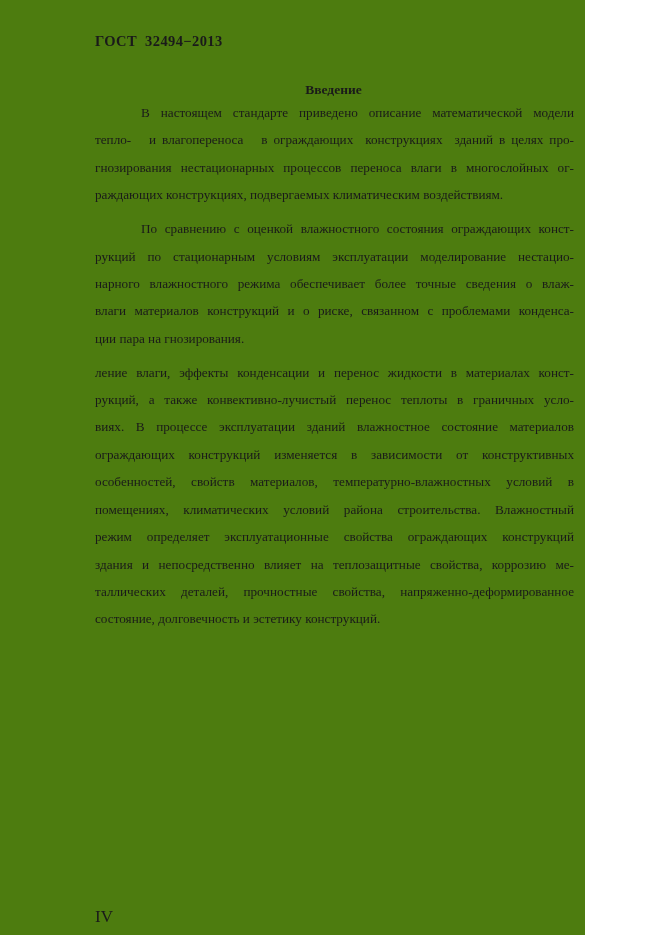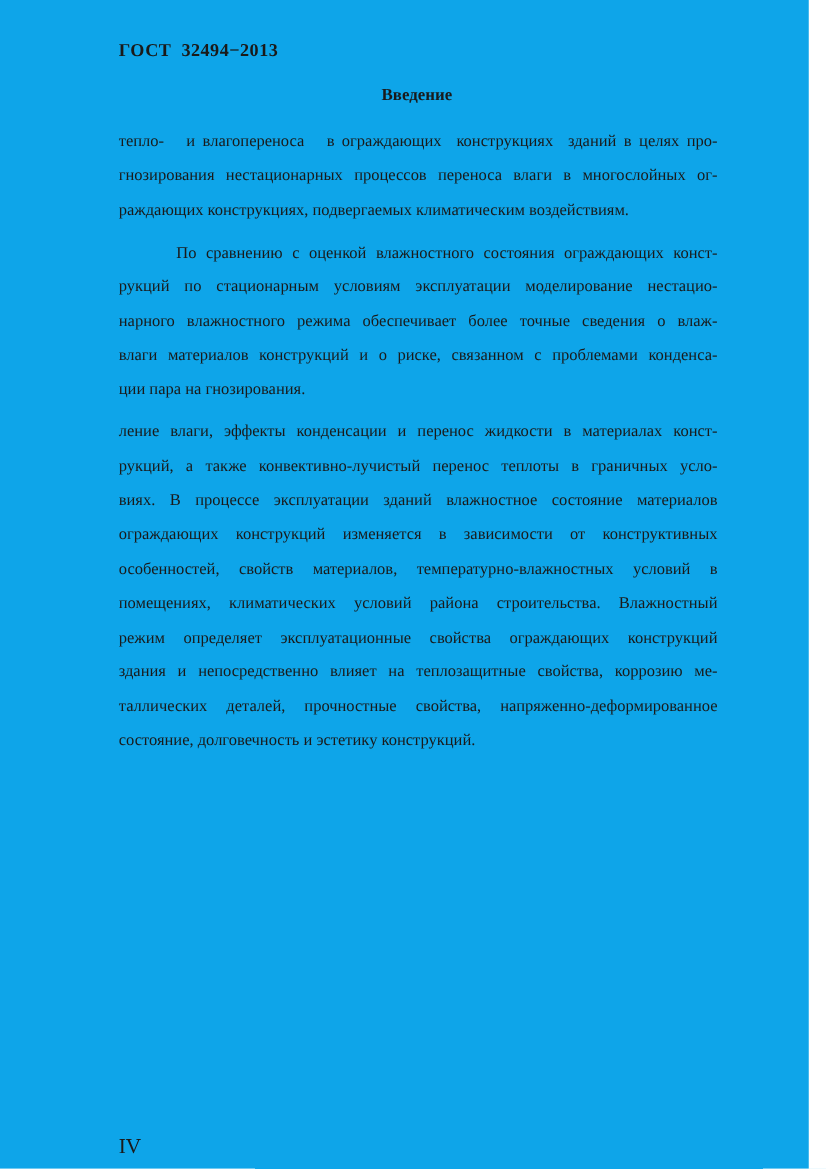--- a/index.html
+++ b/index.html
@@ -6,39 +6,39 @@
     margin: 0;
     padding: 0;
     background: #ffffff;
   }
   body {
     font-family: "Liberation Serif", "DejaVu Serif", serif;
     color: #1a1a1a;
   }
   .page {
     position: relative;
-    width: 647px;
+    width: 585px;
     height: 935px;
-    background: #0ea5e9;
+    background: #4d7c0f;
     overflow: hidden;
     box-sizing: border-box;
     font-family: Liberation Serif, serif;
   }
   .header {
     position: absolute;
     top: 33px;
     left: 95px;
     font-size: 14.5px;
     font-weight: bold;
     letter-spacing: 0.4px;
     white-space: pre;
   }
   .doc-title {
     position: absolute;
-    top: 68px;
+    top: 82px;
     left: 95px;
     width: 477px;
     text-align: center;
     font-size: 13.5px;
     font-weight: bold;
   }
   .body-text {
     position: absolute;
     top: 99px;
     left: 95px;
@@ -75,20 +75,21 @@
 <body>
 
 <div class="page">
 
   <div class="header">ГОСТ  32494−2013</div>
 
   <div class="doc-title">Введение</div>
 
   <div class="body-text">
     <div class="para">
+        <span class="line indent">В  настоящем  стандарте  приведено  описание  математической  модели</span>
         <span class="line">тепло-   и влагопереноса   в ограждающих  конструкциях  зданий в целях про-</span>
         <span class="line">гнозирования нестационарных процессов переноса влаги в многослойных ог-</span>
         <span class="line last">раждающих конструкциях, подвергаемых климатическим воздействиям.</span>
       </div>
     <div class="para">
         <span class="line indent">По сравнению с оценкой влажностного состояния ограждающих конст-</span>
         <span class="line">рукций  по  стационарным  условиям  эксплуатации  моделирование  нестацио-</span>
         <span class="line">нарного влажностного режима обеспечивает более точные сведения о влаж-</span>
         <span class="line">влаги материалов конструкций и о риске, связанном с проблемами конденса-</span>
         <span class="line last">ции пара на гнозирования.</span>

